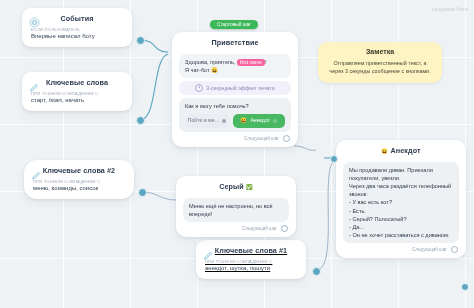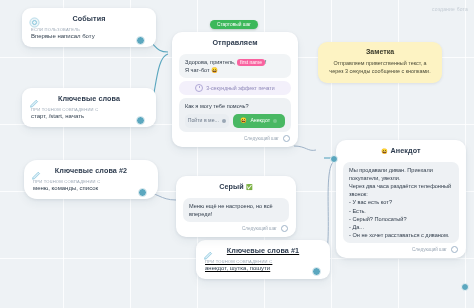--- a/index.html
+++ b/index.html
@@ -33,21 +33,21 @@
   }
   .card-head .ico{position:absolute;left:7px;top:6px;width:11px;height:11px;}
   .card-title{
     font-size:7.2px;font-weight:bold;color:#2d3b4e;letter-spacing:.1px;
     white-space:nowrap;
   }
   .card-sub{font-size:4.1px;color:#9aa7b5;padding:0 9px 1px 9px;letter-spacing:.25px;text-transform:uppercase;}
   .card-val{font-size:6px;color:#32404f;padding:0 9px 8px 9px;}
 
   
-  .trigger{width:134px;}
+  .trigger{width:110px;}
 
   
   .step{background:#fff;border-radius:10px;}
   .bubble{
     background:#eef1f4;border-radius:7px;padding:4px 6px;margin:3px 7px;
     font-size:5.6px;color:#2f3b49;line-height:1.45;
   }
   .bubble.greet{background:#f1f4f6;}
   .tag-first{
     display:inline-block;background:#f9629f;color:#fff;border-radius:3px;
@@ -122,21 +122,21 @@
             <circle cx="5.5" cy="5.5" r="2" fill="none" stroke="#7dc0d8" stroke-width=".9"></circle>
           </svg>
       </span>
       <span class="card-title">События</span>
     </div>
     <div class="card-sub">если пользователь</div>
     <div class="card-val">Впервые написал боту</div>
   </div>
   <div class="port" style="left:136px;top:36px;"></div>
 
-  <div class="card trigger" style="left:22px;top:88px;">
+  <div class="card trigger" style="left:22px;top:72px;">
     <div class="card-head">
       <span class="ico">
         <svg width="11" height="11" viewBox="0 0 11 11">
             <path d="M2 8.4 L7.2 3.2 L8.6 4.6 L3.4 9.8 L1.6 10.2 Z" fill="#dbeef7" stroke="#7dc0d8" stroke-width=".7"></path>
           </svg>
       </span>
       <span class="card-title">Ключевые слова</span>
     </div>
     <div class="card-sub">при точном совпадении с</div>
     <div class="card-val">старт, /start, начать</div>
@@ -168,21 +168,21 @@
     </div>
     <div class="card-sub">при точном совпадении с</div>
     <div class="card-val">анекдот, шутка, пошути</div>
   </div>
   <div class="port" style="left:312px;top:267px;"></div>
 
   <div class="start-badge" style="left:210px;top:20px;">Стартовый шаг</div>
 
   <div class="card step" style="left:172px;top:32px;width:126px;">
     <div class="card-head">
-      <span class="card-title">Отправляем</span>
+      <span class="card-title">Приветствие</span>
     </div>
     <div class="bubble greet">
       <span>Здорова, приятель, </span><span class="tag-first">first name</span><span>!</span><br>
       <span>Я чат-бот 😄</span>
     </div>
     <div class="delay">
       <span class="clock"></span>
       <span>3-секундный эффект печати</span>
     </div>
     <div class="bubble">

